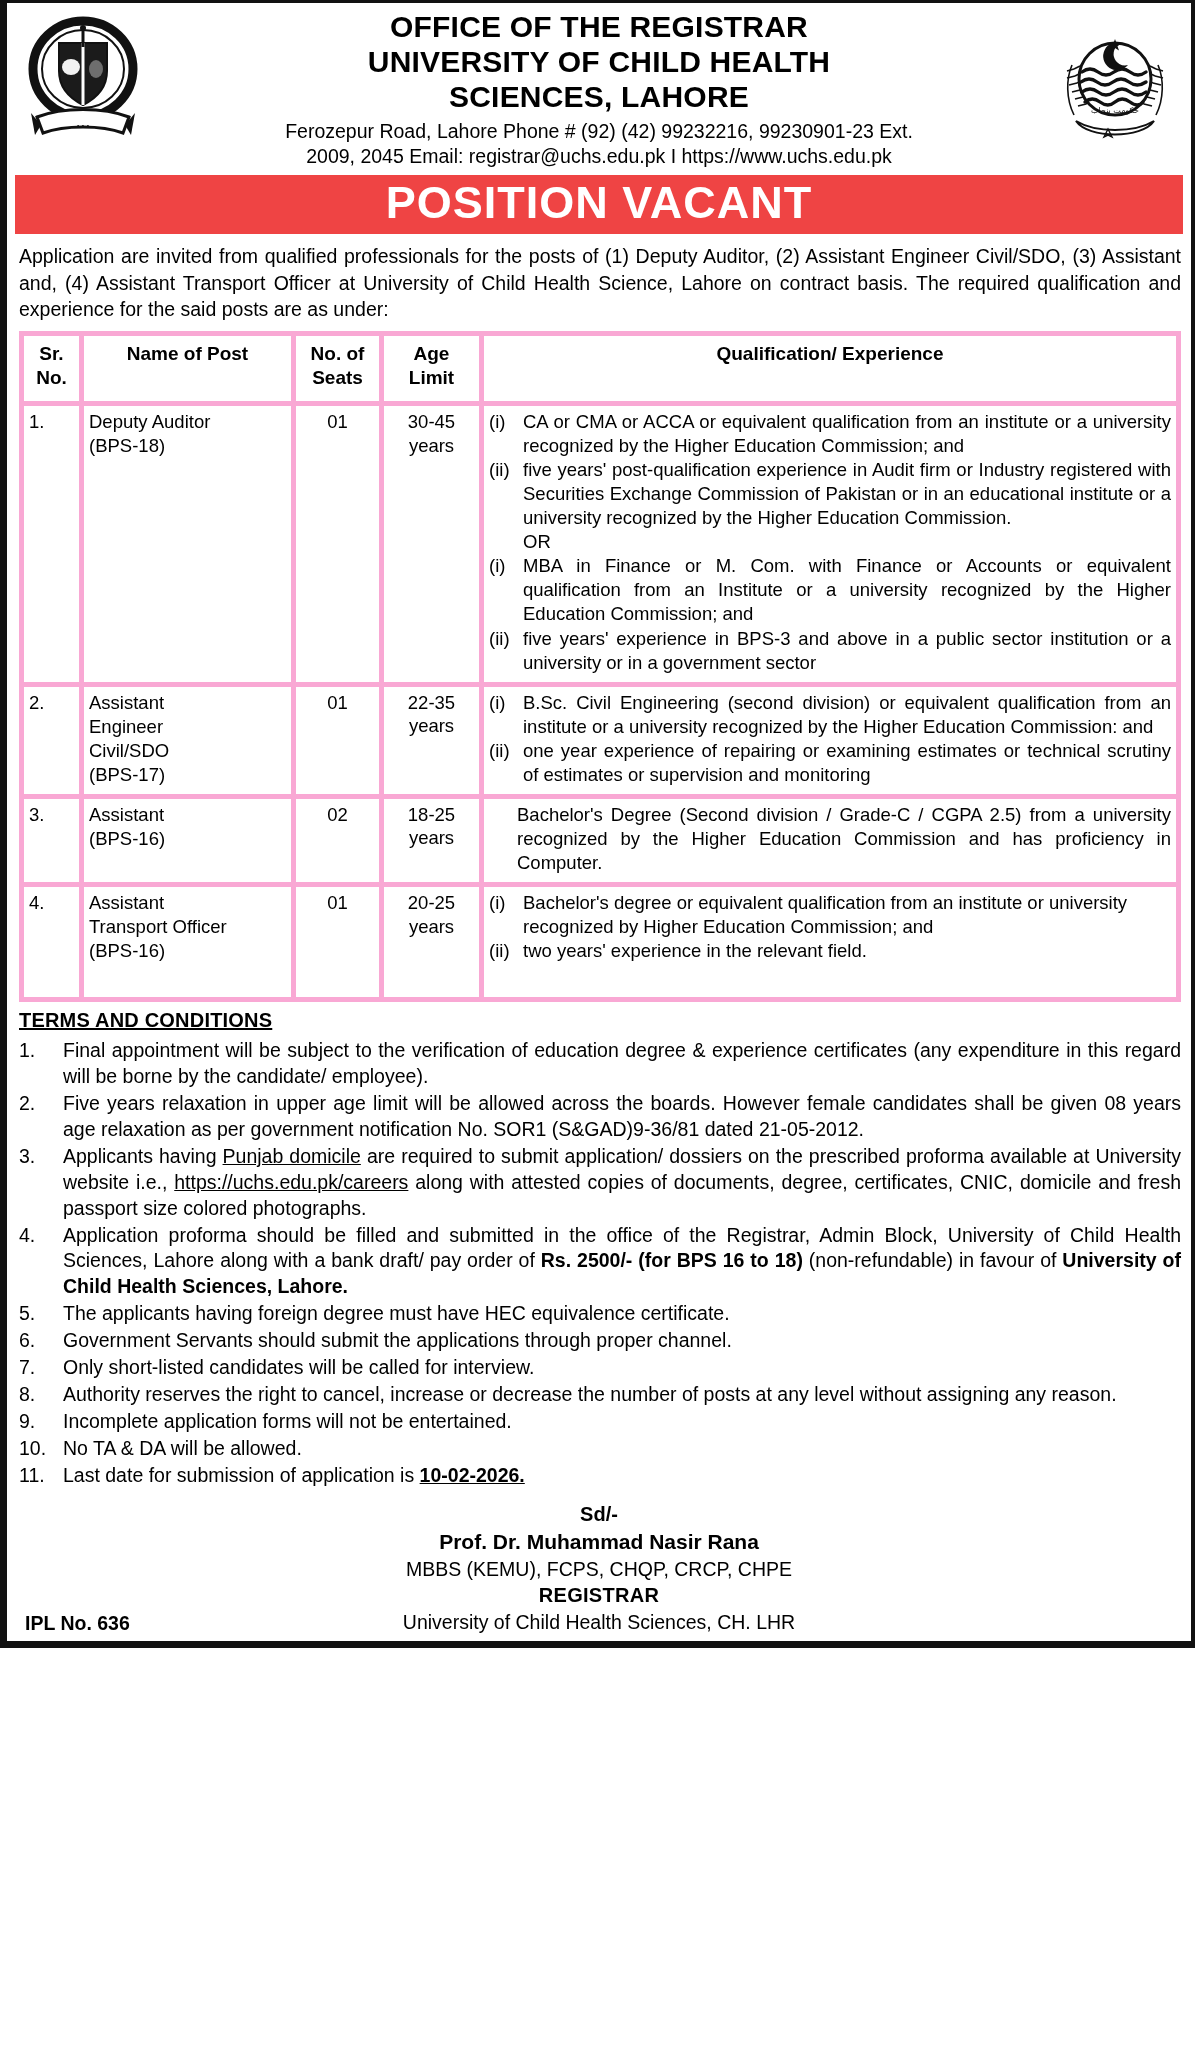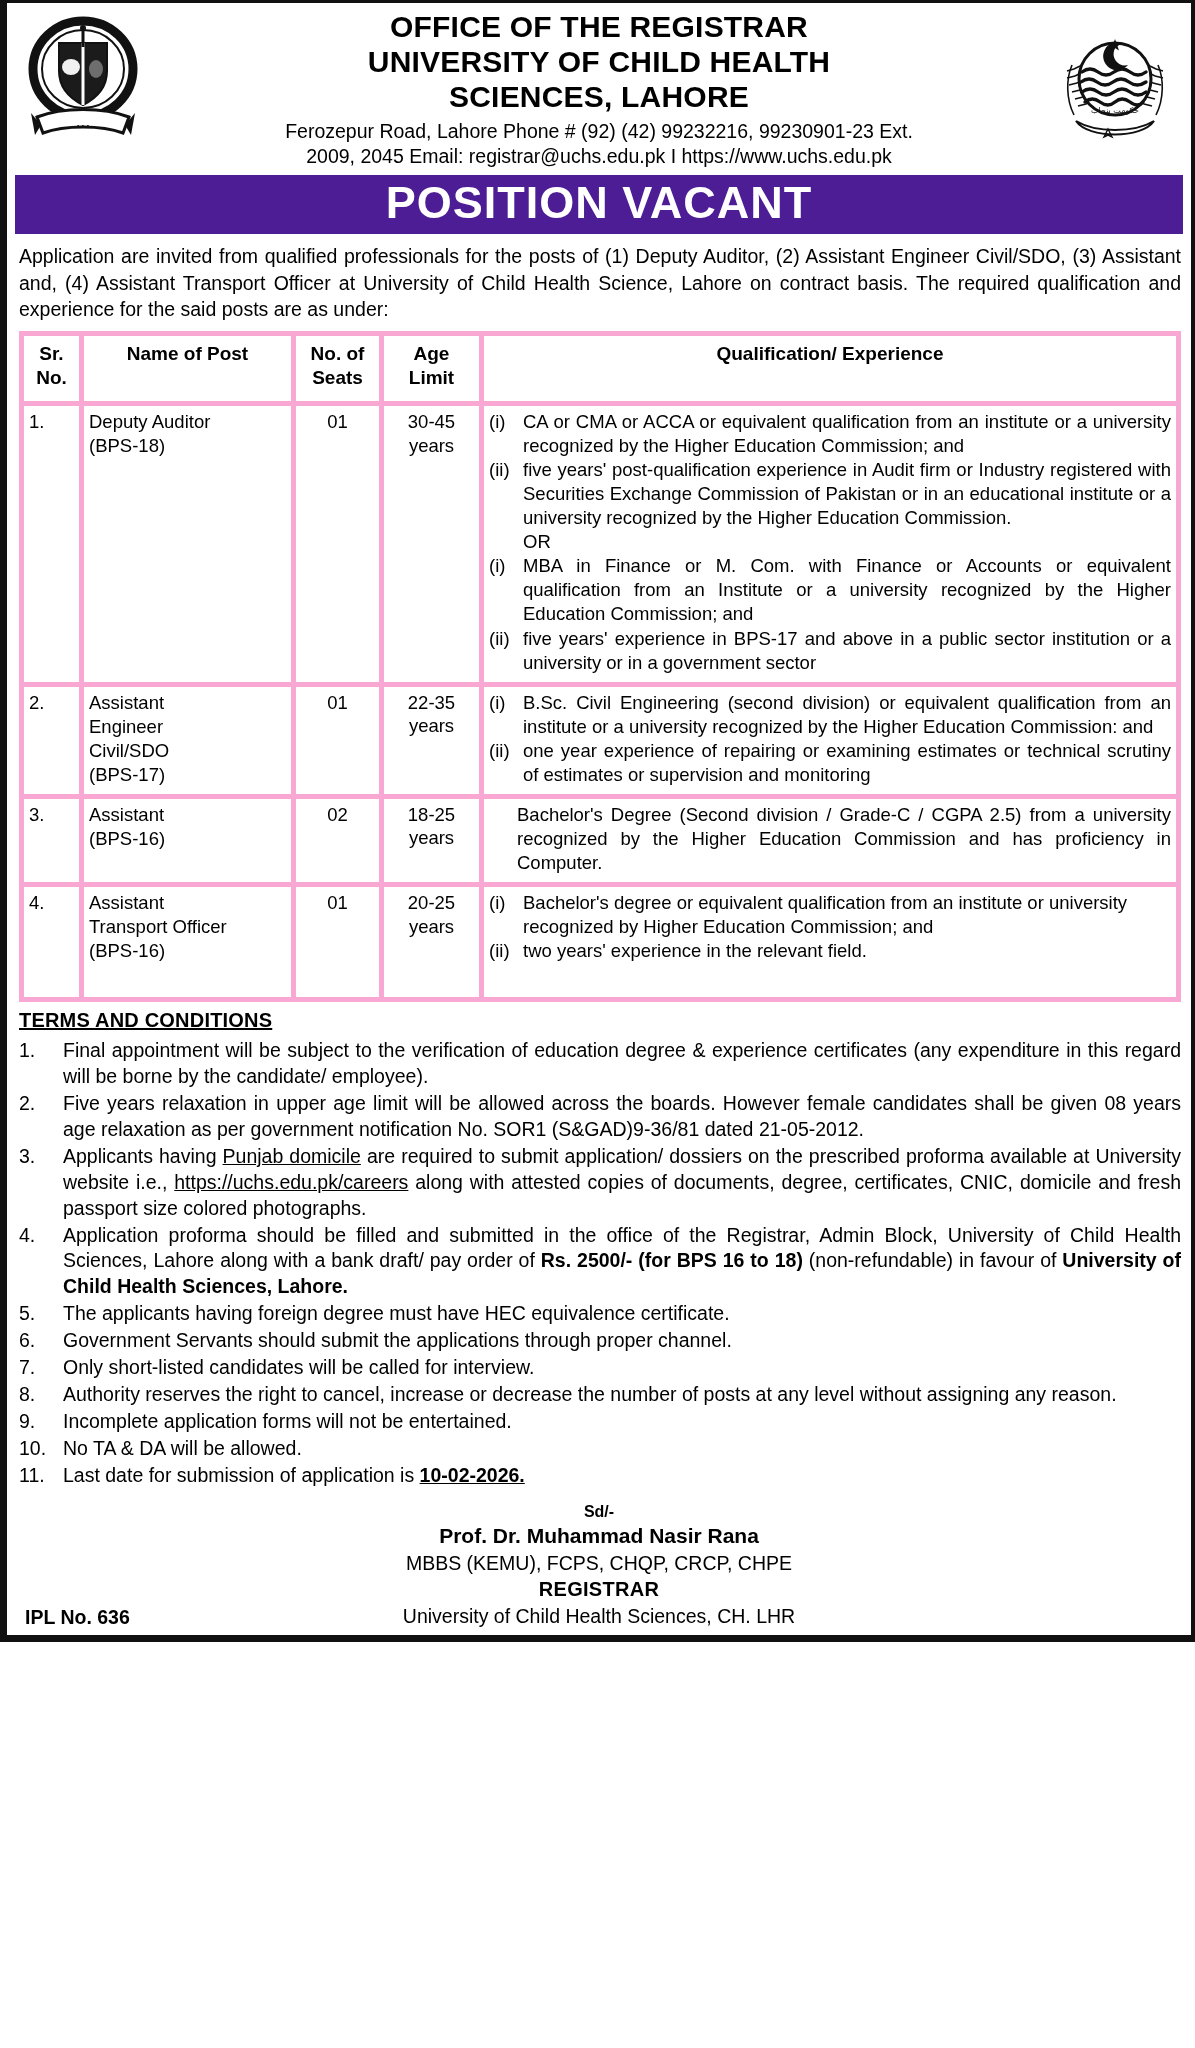--- a/index.html
+++ b/index.html
@@ -55,21 +55,21 @@
   }
   .contact{
     font-size:19.5px;
     line-height:1.28;
     margin-top:5px;
     letter-spacing:0px;
   }
 
   
   .banner{
-    background:#4c1d95;
+    background:#ef4444;
     color:#fff;
     text-align:center;
     font-size:45px;
     font-weight:bold;
     letter-spacing:1px;
     padding:5px 0 9px 0;
     margin:4px 8px 0 8px;
     line-height:1;
   }
 
@@ -175,21 +175,21 @@
   .sig-wrap{
     position:relative;
     margin-top:12px;
     padding-bottom:6px;
   }
   .sig{
     text-align:center;
     font-size:19.5px;
     line-height:1.34;
   }
-  .sig .sd{font-weight:bold;font-size:16px;}
+  .sig .sd{font-weight:bold;font-size:20px;}
   .sig .name{font-weight:bold;font-size:21px;}
   .sig .role{font-weight:bold;font-size:20px;letter-spacing:.3px;}
   .ipl{
     position:absolute;
     left:18px;
     bottom:6px;
     font-size:19.5px;
     font-weight:bold;
   }
 
@@ -327,21 +327,21 @@
             <li>
               <span class="marker"></span>
               <span class="qtext nojust">OR</span>
             </li>
             <li>
               <span class="marker">(i)</span>
               <span class="qtext">MBA in Finance or M. Com. with Finance or Accounts or equivalent qualification from an Institute or a university recognized by the Higher Education Commission; and</span>
             </li>
             <li>
               <span class="marker">(ii)</span>
-              <span class="qtext">five years' experience in BPS-17 and above in a public sector institution or a university or in a government sector</span>
+              <span class="qtext">five years' experience in BPS-3 and above in a public sector institution or a university or in a government sector</span>
             </li>
           </ul>
         </td>
       </tr>
 
       <tr>
         <td class="c-sr">2.</td>
         <td class="c-post">
           <div>Assistant</div>
           <div>Engineer</div>

